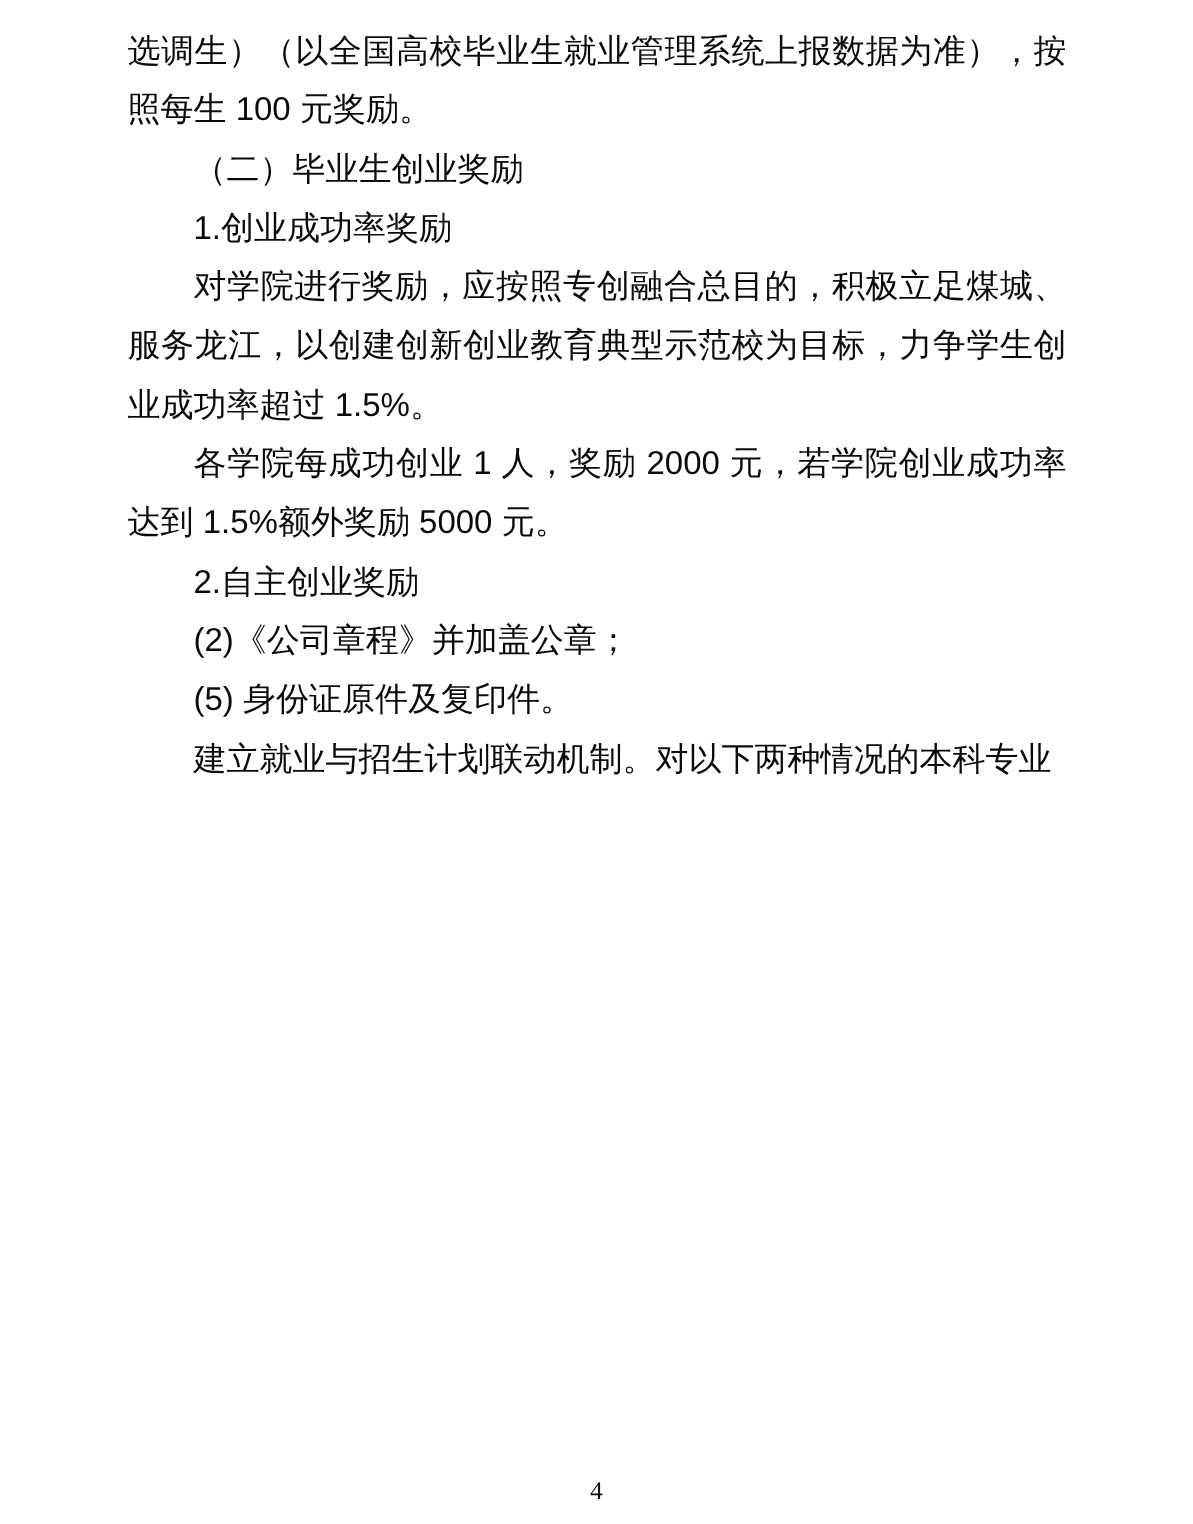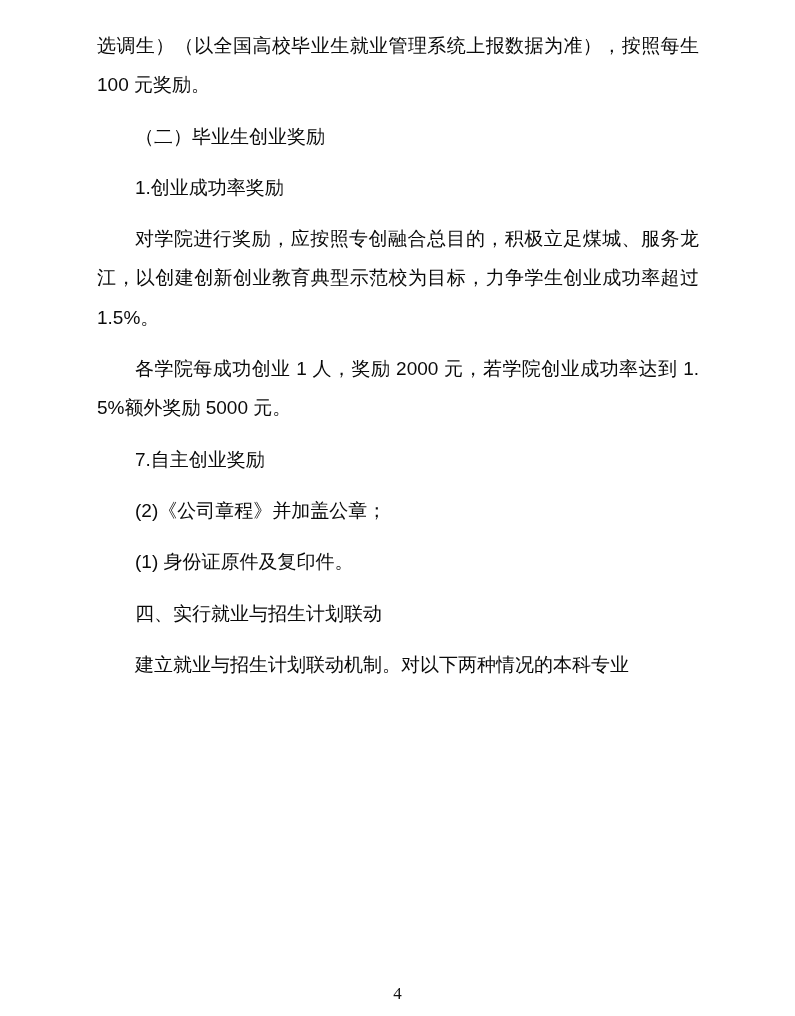--- a/index.html
+++ b/index.html
@@ -12,22 +12,22 @@
     position: relative;
     overflow: hidden;
   }
   .page {
     position: absolute;
     top: 0; left: 0; right: 0; bottom: 0;
     padding: 14px 84px 0 85px;
     box-sizing: border-box;
   }
   .para {
-    margin: 12px;
-    font-size: 19px;
+    margin: 0;
+    font-size: 22px;
     line-height: 39.3px;
     text-align: justify;
     text-justify: inter-ideograph;
     word-break: break-all;
   }
   .indent { text-indent: 2em; }
   .heading { font-weight: 400; }
   .page-number {
     position: absolute;
     left: 0; right: 0;
@@ -40,20 +40,19 @@
 </style>
 </head>
 <body>
 
 <div class="page">
   <p class="para">选调生）（以全国高校毕业生就业管理系统上报数据为准），按照每生 100 元奖励。</p>
   <p class="para indent heading">（二）毕业生创业奖励</p>
   <p class="para indent heading">1.创业成功率奖励</p>
   <p class="para indent">对学院进行奖励，应按照专创融合总目的，积极立足煤城、服务龙江，以创建创新创业教育典型示范校为目标，力争学生创业成功率超过 1.5%。</p>
   <p class="para indent">各学院每成功创业 1 人，奖励 2000 元，若学院创业成功率达到 1.5%额外奖励 5000 元。</p>
-  <p class="para indent heading">7.自主创业奖励</p>
+  <p class="para indent heading">2.自主创业奖励</p>
   <p class="para indent">(2)《公司章程》并加盖公章；</p>
-  <p class="para indent">(1) 身份证原件及复印件。</p>
-  <p class="para indent heading">四、实行就业与招生计划联动</p>
+  <p class="para indent">(5) 身份证原件及复印件。</p>
   <p class="para indent">建立就业与招生计划联动机制。对以下两种情况的本科专业</p>
 
   <div class="page-number">4</div>
 </div>
 
 </body></html>

